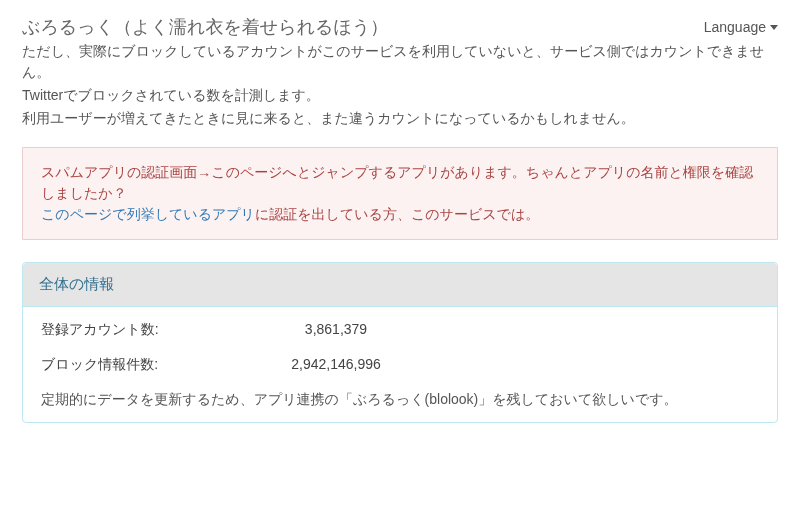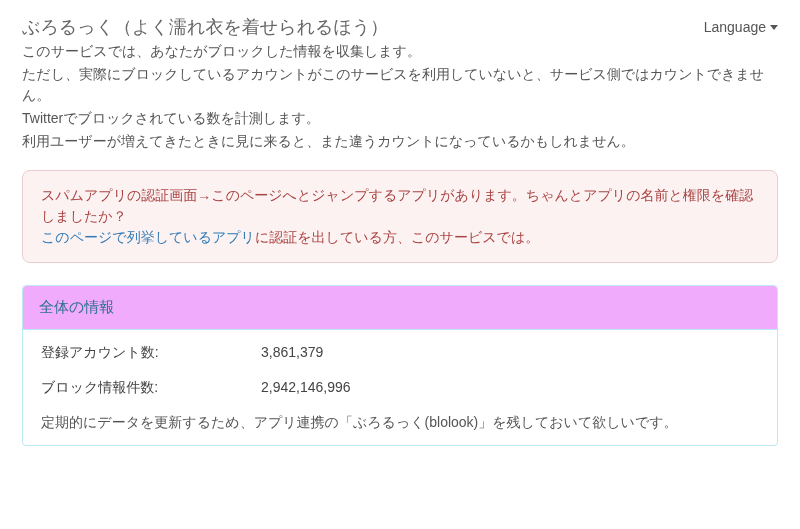--- a/index.html
+++ b/index.html
@@ -48,32 +48,32 @@
       margin-bottom: 2px;
     }
     .intro {
       margin-bottom: 18px;
     }
     .alert {
       border: 1px solid #ebccd1;
       background: #fcf2f2;
       padding: 14px 18px;
       margin-bottom: 22px;
-      border-radius: 8px;
+      border-radius: 1px;
       font-size: 14px;
     }
     .alert .red { color: #a94442; }
     .alert .link { color: #3179b5; }
     .panel {
       border: 1px solid #bce8f1;
       border-radius: 4px;
       margin-bottom: 26px;
     }
     .panel-head {
-      background: #f0abfc;
+      background: #e5e5e5;
       color: #31708f;
       padding: 10px 16px;
       border-bottom: 1px solid #bce8f1;
       border-top-left-radius: 4px;
       border-top-right-radius: 4px;
       font-size: 15px;
     }
     .panel-body {
       padding: 12px 18px;
     }
@@ -81,42 +81,41 @@
       display: flex;
       margin-bottom: 14px;
       font-size: 14px;
       color: #444;
     }
     .stat-label {
       width: 220px;
     }
     .stat-value {
       width: 150px;
-      text-align: left;
+      text-align: center;
     }
     .panel-note {
       font-size: 14px;
       color: #555;
     }
     .link { color: #3179b5; cursor: pointer; }
   </style>
 </head>
 <body>
 
 <div class="container">
   <div class="header">
     <div class="title">ぶろるっく（よく濡れ衣を着せられるほう）</div>
     <div class="language">
       <span>Language</span>
       <span class="caret"></span>
     </div>
   </div>
 
   <div class="intro">
-    <p>このサービスでは、あなたがブロックした情報を収集します。</p>
     <p>ただし、実際にブロックしているアカウントがこのサービスを利用していないと、サービス側ではカウントできません。</p>
     <p>Twitterでブロックされている数を計測します。</p>
     <p>利用ユーザーが増えてきたときに見に来ると、また違うカウントになっているかもしれません。</p>
   </div>
 
   <div class="alert">
     <div class="red">スパムアプリの認証画面→このページへとジャンプするアプリがあります。ちゃんとアプリの名前と権限を確認しましたか？</div>
     <div>
       <span class="link">このページで列挙しているアプリ</span><span class="red">に認証を出している方、このサービスでは。</span>
     </div>

